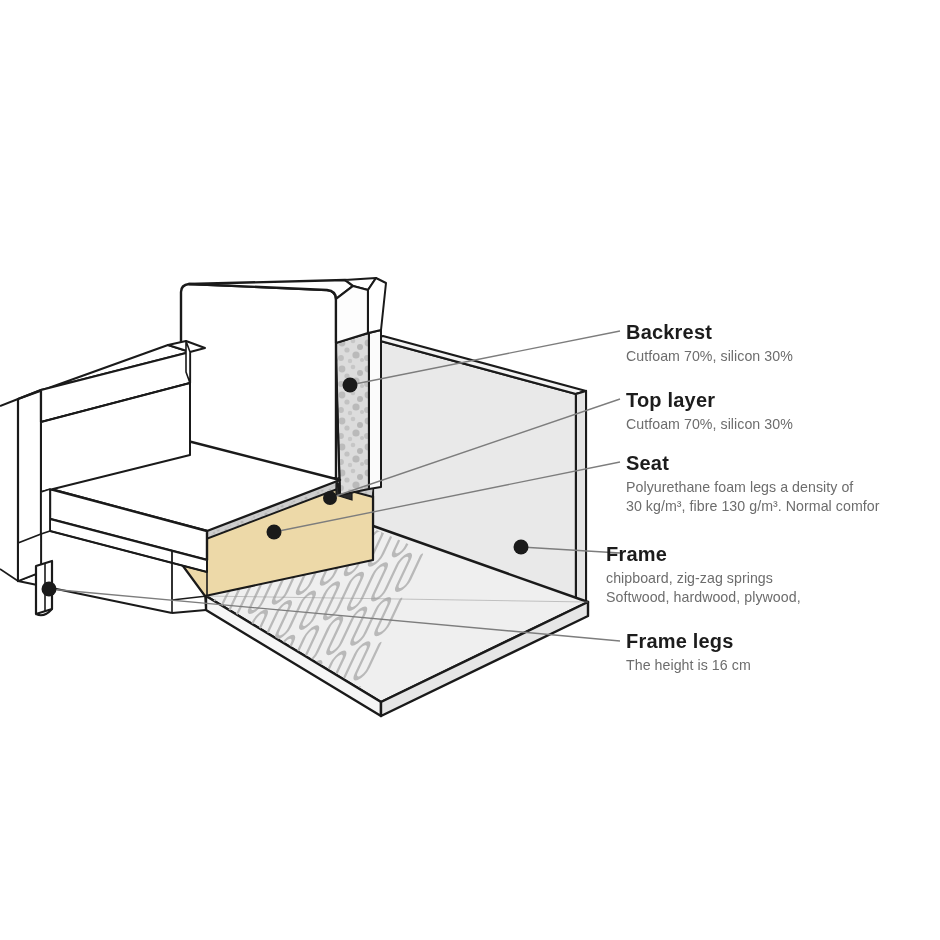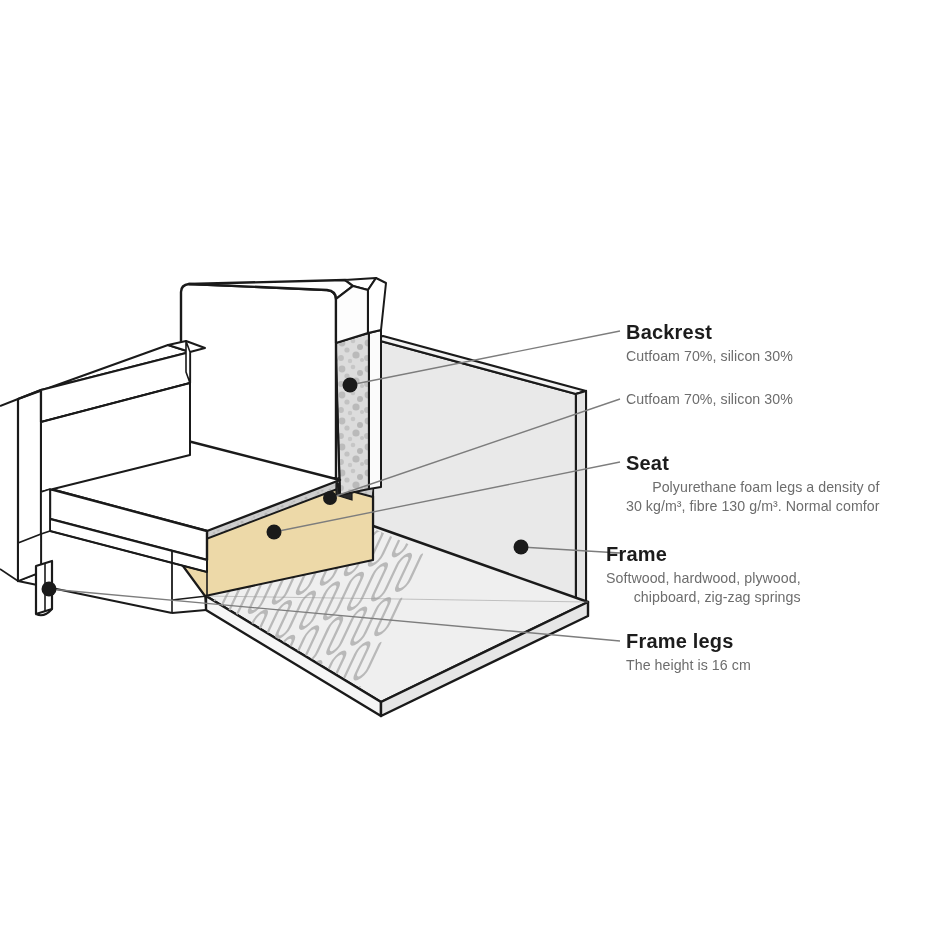--- a/index.html
+++ b/index.html
@@ -54,21 +54,20 @@
     font-weight: 400;
     color: #6d6d6d;
     letter-spacing: 0.05px;
     line-height: 1.38;
     margin: 0;
     white-space: nowrap;
   }
   .callout-desc span.line {
     display: block;
     white-space: nowrap;
-    text-align: right;
   }
 </style>
 </head>
 <body>
 
 <div id="stage">
 
   <svg id="diagram-svg" viewBox="0 0 940 940">
     <defs>
 
@@ -248,38 +247,39 @@
   <div class="callouts">
 
     <div class="callout" style="left:626px; top:322px;">
       <div class="callout-title">Backrest</div>
       <div class="callout-desc">
         <span class="line">Cutfoam 70%, silicon 30%</span>
       </div>
     </div>
 
     <div class="callout" style="left:626px; top:390px;">
+      <div class="callout-title">Top layer</div>
       <div class="callout-desc">
         <span class="line">Cutfoam 70%, silicon 30%</span>
       </div>
     </div>
 
     <div class="callout" style="left:626px; top:453px;">
       <div class="callout-title">Seat</div>
       <div class="callout-desc">
         <span class="line">Polyurethane foam legs a density of</span>
         <span class="line">30 kg/m³, fibre 130 g/m³. Normal comfor</span>
       </div>
     </div>
 
     <div class="callout" style="left:606px; top:544px;">
       <div class="callout-title">Frame</div>
       <div class="callout-desc">
+        <span class="line">chipboard, zig-zag springs</span>
         <span class="line">Softwood, hardwood, plywood,</span>
-        <span class="line">chipboard, zig-zag springs</span>
       </div>
     </div>
 
     <div class="callout" style="left:626px; top:631px;">
       <div class="callout-title">Frame legs</div>
       <div class="callout-desc">
         <span class="line">The height is 16 cm</span>
       </div>
     </div>
 

